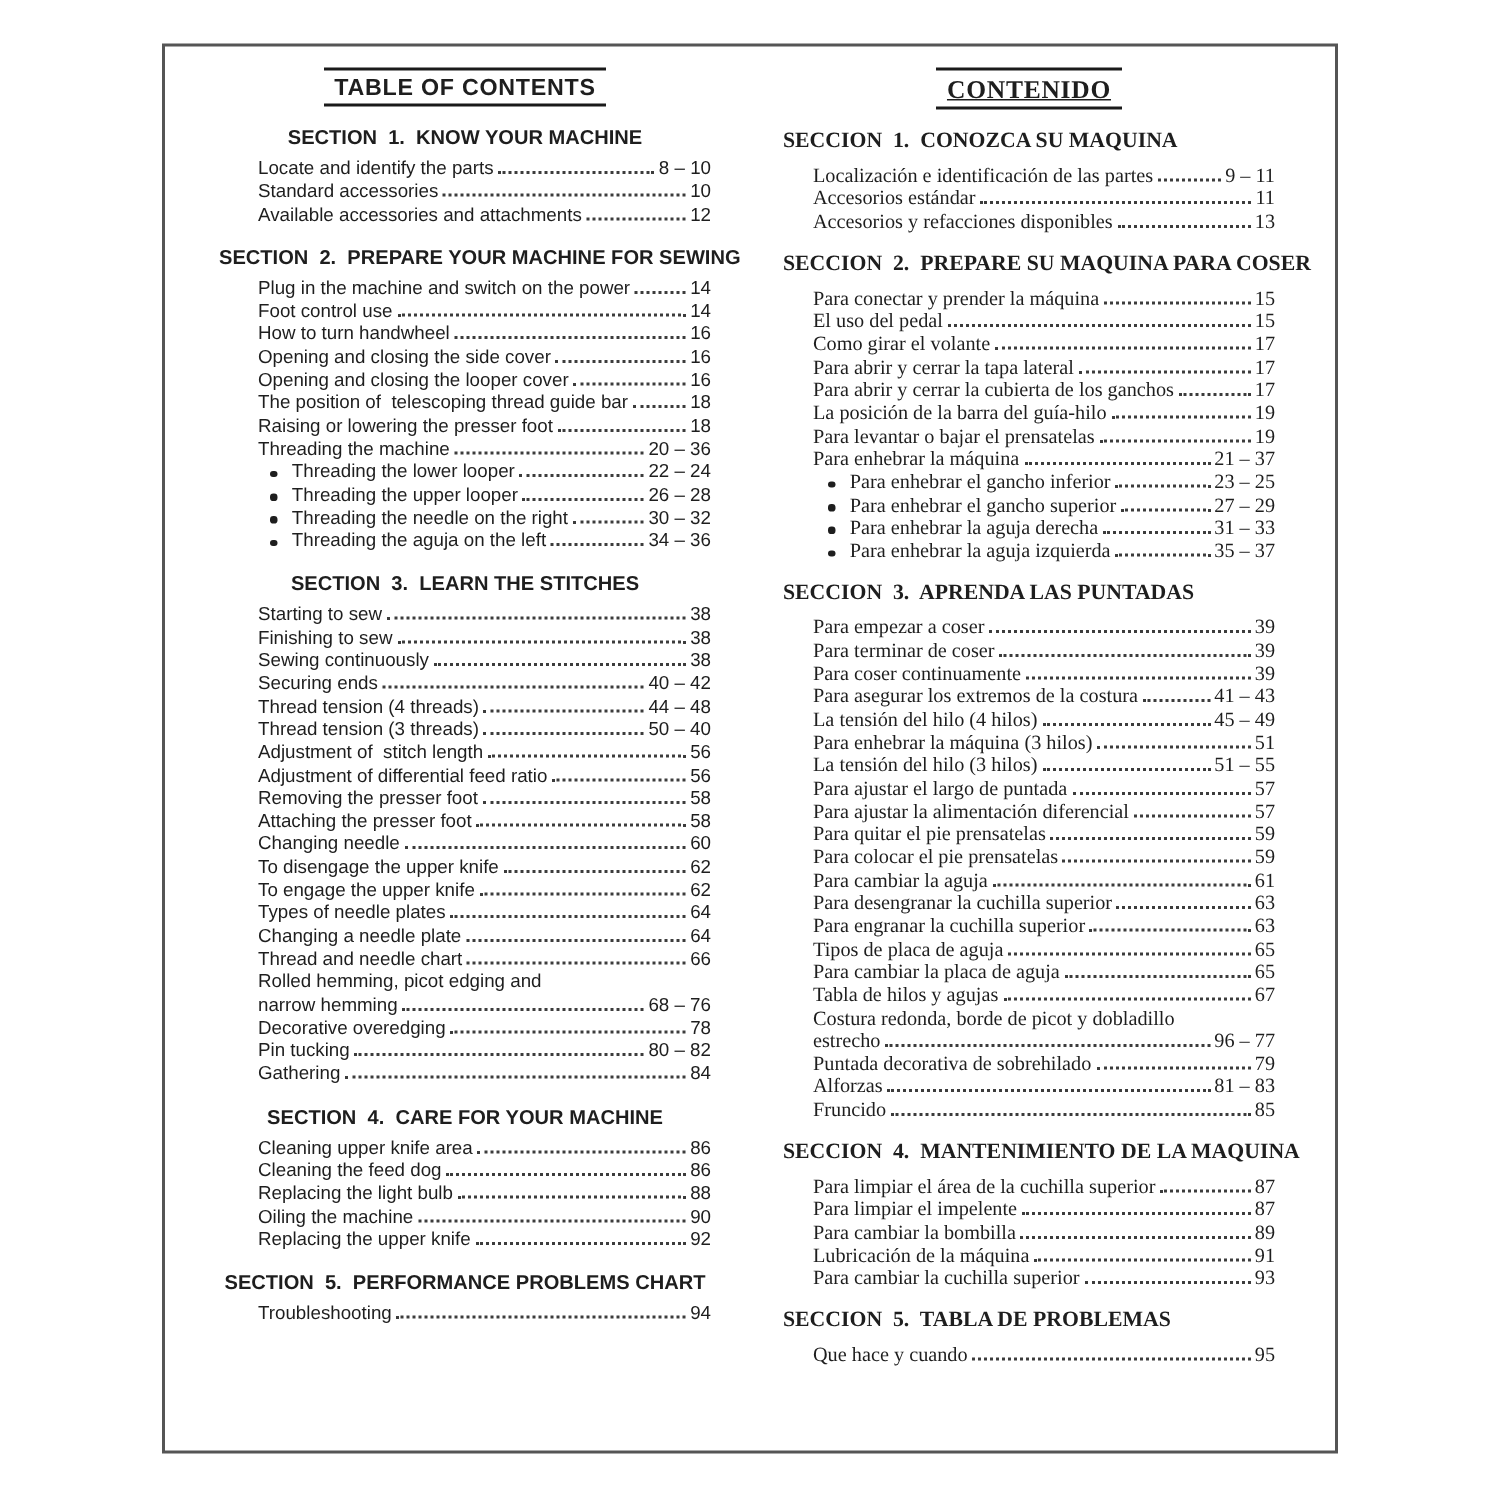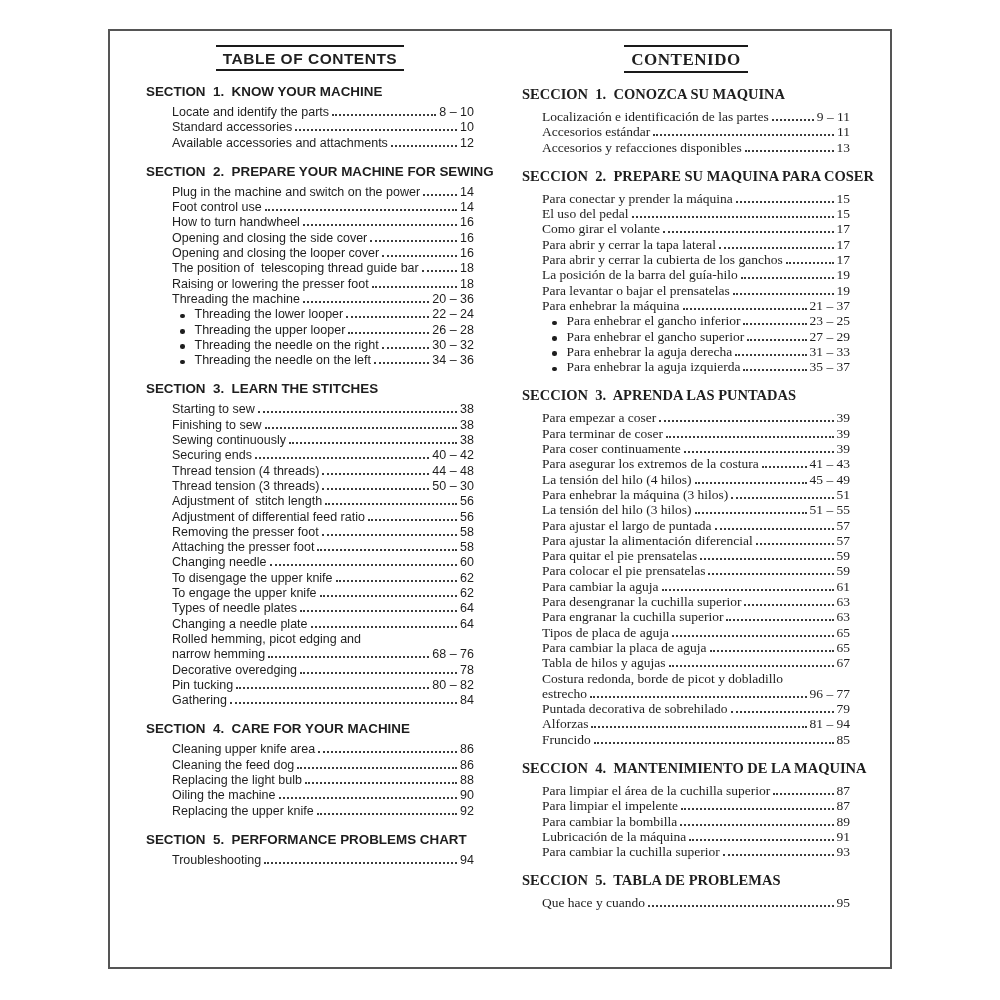--- a/index.html
+++ b/index.html
@@ -45,28 +45,28 @@
   .title {
     display: inline-block;
     font-weight: bold;
     border-top: 2px solid #1a1a1a;
     border-bottom: 2px solid #1a1a1a;
     padding: 3px 7px 1px 7px;
     letter-spacing: 0.5px;
     white-space: pre;
   }
   .col-en .title { font-size: 15.5px; }
-  .col-es .title { font-size: 17px; }
+  .col-es .title { font-size: 17px; text-decoration: underline; }
   .heading {
     font-weight: bold;
     white-space: pre;
     margin-top: 13px;
     margin-bottom: 6px;
   }
-  .col-en .heading { font-size: 13.4px; }
+  .col-en .heading { font-size: 13.4px; text-align: center; }
   .col-es .heading { font-size: 14.5px; }
   .entry {
     display: flex;
     align-items: baseline;
     height: 15.3px;
     line-height: 15.3px;
     padding-left: 26px;
   }
   .col-es .entry { padding-left: 20px; }
   .entry.bullet { padding-left: 34px; }
@@ -171,21 +171,21 @@
           <span class="pagenum">26 – 28</span>
         </div>
         <div class="entry bullet">
           <span class="bullet-dot"></span>
           <span class="label">Threading the needle on the right</span>
           <span class="leader"></span>
           <span class="pagenum">30 – 32</span>
         </div>
         <div class="entry bullet">
           <span class="bullet-dot"></span>
-          <span class="label">Threading the needle on the left</span>
+          <span class="label">Threading the aguja on the left</span>
           <span class="leader"></span>
           <span class="pagenum">34 – 36</span>
         </div>
       </div>
       <div class="section">
         <div class="heading">SECTION  3.  LEARN THE STITCHES</div>
         <div class="entry">
           <span class="label">Starting to sew</span>
           <span class="leader"></span>
           <span class="pagenum">38</span>
@@ -206,21 +206,21 @@
           <span class="pagenum">40 – 42</span>
         </div>
         <div class="entry">
           <span class="label">Thread tension (4 threads)</span>
           <span class="leader"></span>
           <span class="pagenum">44 – 48</span>
         </div>
         <div class="entry">
           <span class="label">Thread tension (3 threads)</span>
           <span class="leader"></span>
-          <span class="pagenum">50 – 30</span>
+          <span class="pagenum">50 – 40</span>
         </div>
         <div class="entry">
           <span class="label">Adjustment of  stitch length</span>
           <span class="leader"></span>
           <span class="pagenum">56</span>
         </div>
         <div class="entry">
           <span class="label">Adjustment of differential feed ratio</span>
           <span class="leader"></span>
           <span class="pagenum">56</span>
@@ -252,20 +252,25 @@
         </div>
         <div class="entry">
           <span class="label">Types of needle plates</span>
           <span class="leader"></span>
           <span class="pagenum">64</span>
         </div>
         <div class="entry">
           <span class="label">Changing a needle plate</span>
           <span class="leader"></span>
           <span class="pagenum">64</span>
+        </div>
+        <div class="entry">
+          <span class="label">Thread and needle chart</span>
+          <span class="leader"></span>
+          <span class="pagenum">66</span>
         </div>
         <div class="entry">
           <span class="label">Rolled hemming, picot edging and</span>
         </div>
         <div class="entry">
           <span class="label">narrow hemming</span>
           <span class="leader"></span>
           <span class="pagenum">68 – 76</span>
         </div>
         <div class="entry">
@@ -506,21 +511,21 @@
           <span class="pagenum">96 – 77</span>
         </div>
         <div class="entry">
           <span class="label">Puntada decorativa de sobrehilado</span>
           <span class="leader"></span>
           <span class="pagenum">79</span>
         </div>
         <div class="entry">
           <span class="label">Alforzas</span>
           <span class="leader"></span>
-          <span class="pagenum">81 – 94</span>
+          <span class="pagenum">81 – 83</span>
         </div>
         <div class="entry">
           <span class="label">Fruncido</span>
           <span class="leader"></span>
           <span class="pagenum">85</span>
         </div>
       </div>
       <div class="section">
         <div class="heading">SECCION  4.  MANTENIMIENTO DE LA MAQUINA</div>
         <div class="entry">

